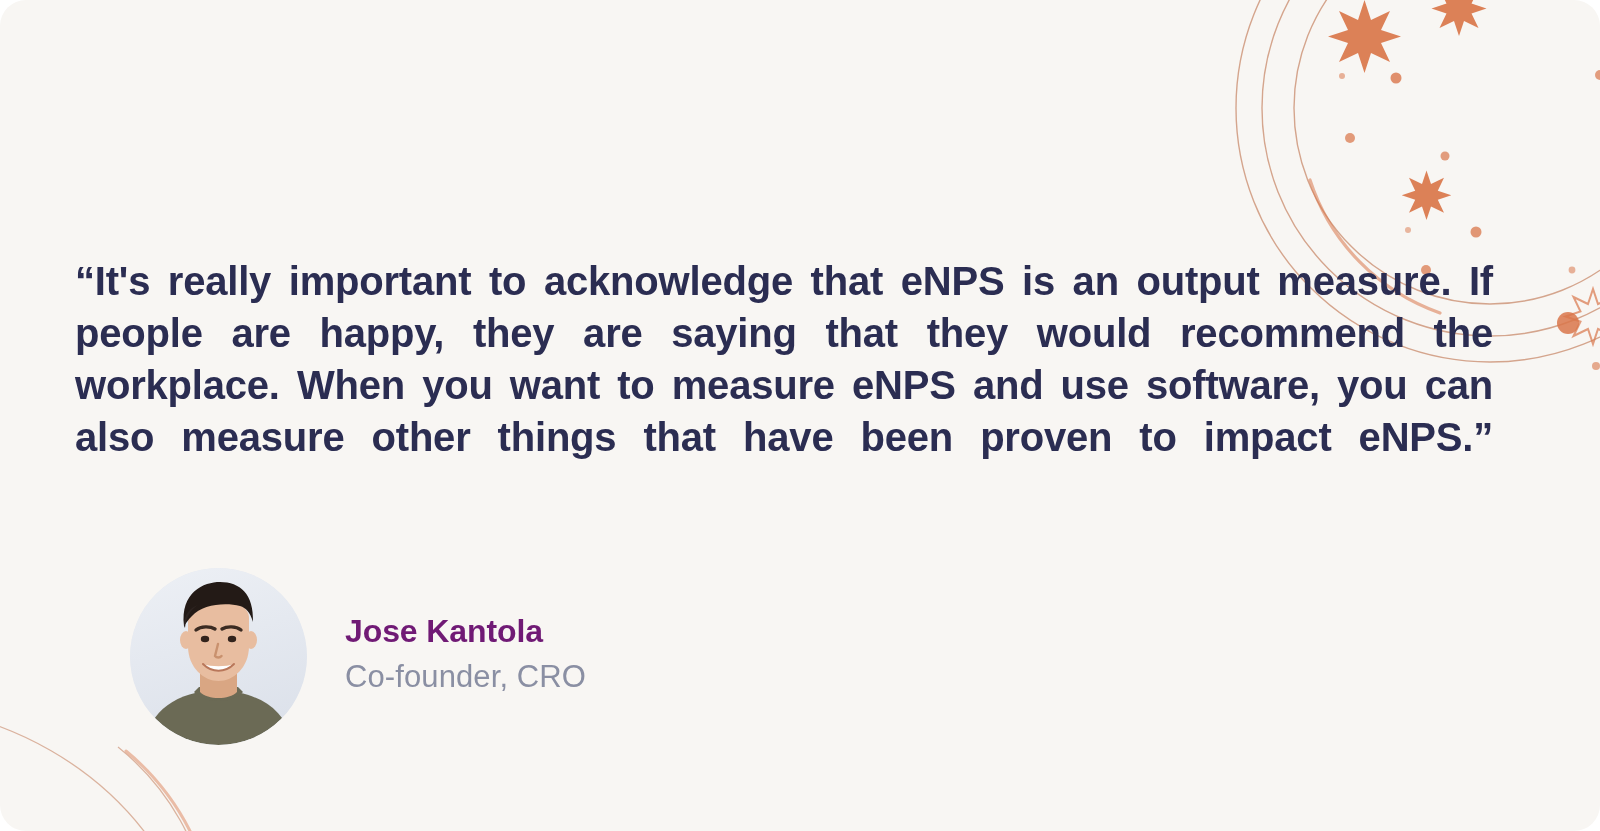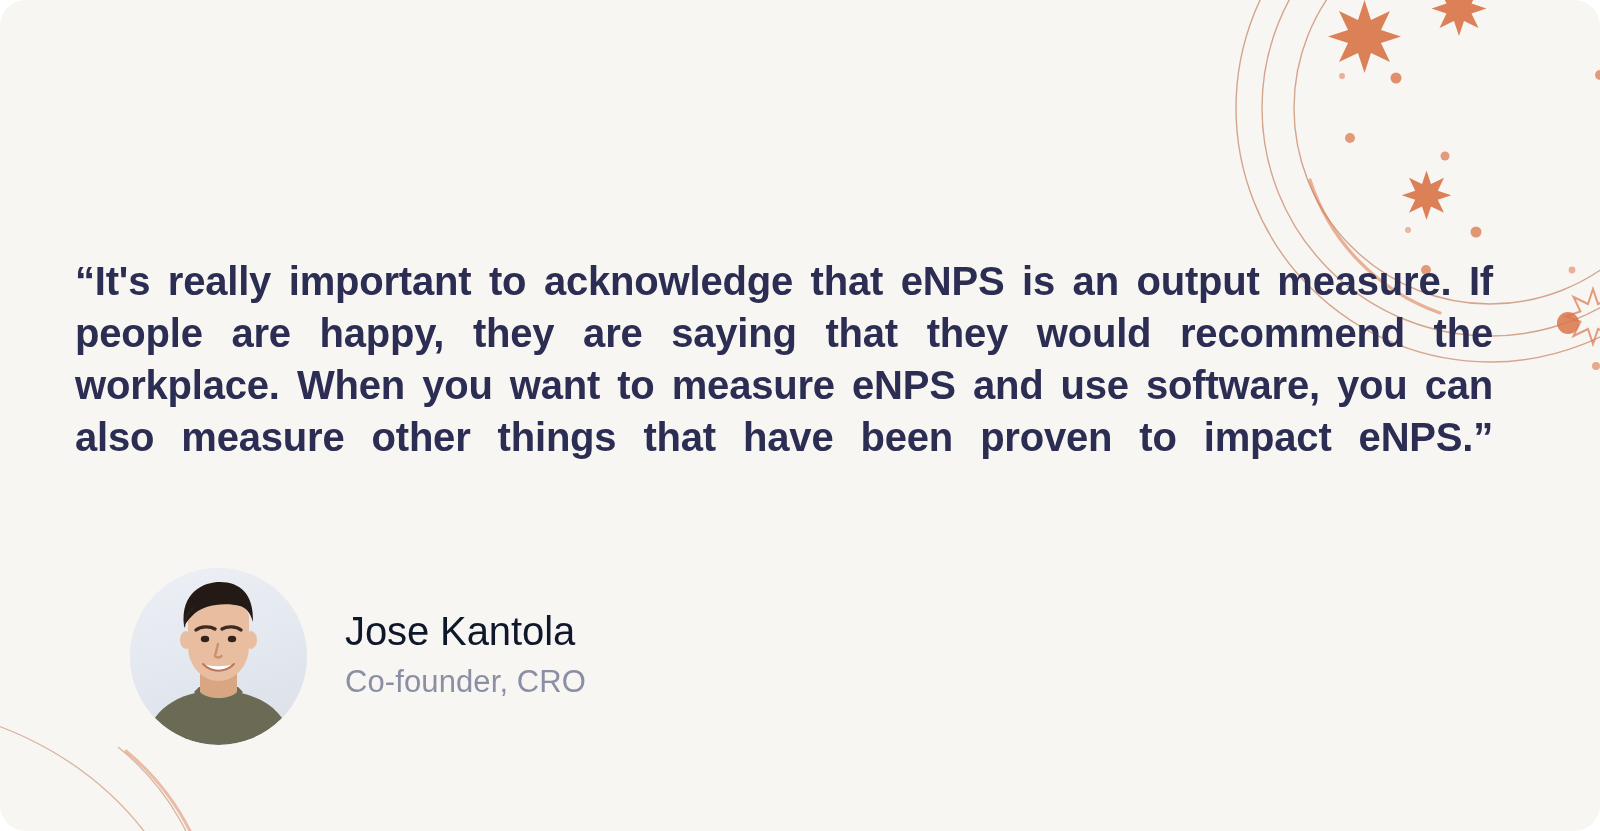--- a/index.html
+++ b/index.html
@@ -85,23 +85,23 @@
     width: 100%;
     height: 100%;
   }
   .person {
     display: flex;
     flex-direction: column;
     justify-content: center;
     padding-bottom: 4px;
   }
   .person-name {
-    font-size: 40px;
-    font-weight: 400;
-    color: #0f172a;
+    font-size: 32px;
+    font-weight: 700;
+    color: #701a75;
     letter-spacing: -0.1px;
     line-height: 1.25;
     margin: 0;
     font-family: "Liberation Sans", sans-serif;
   }
   .person-role {
     font-size: 31px;
     font-weight: 400;
     color: #8A8FA3;
     letter-spacing: 0.1px;

